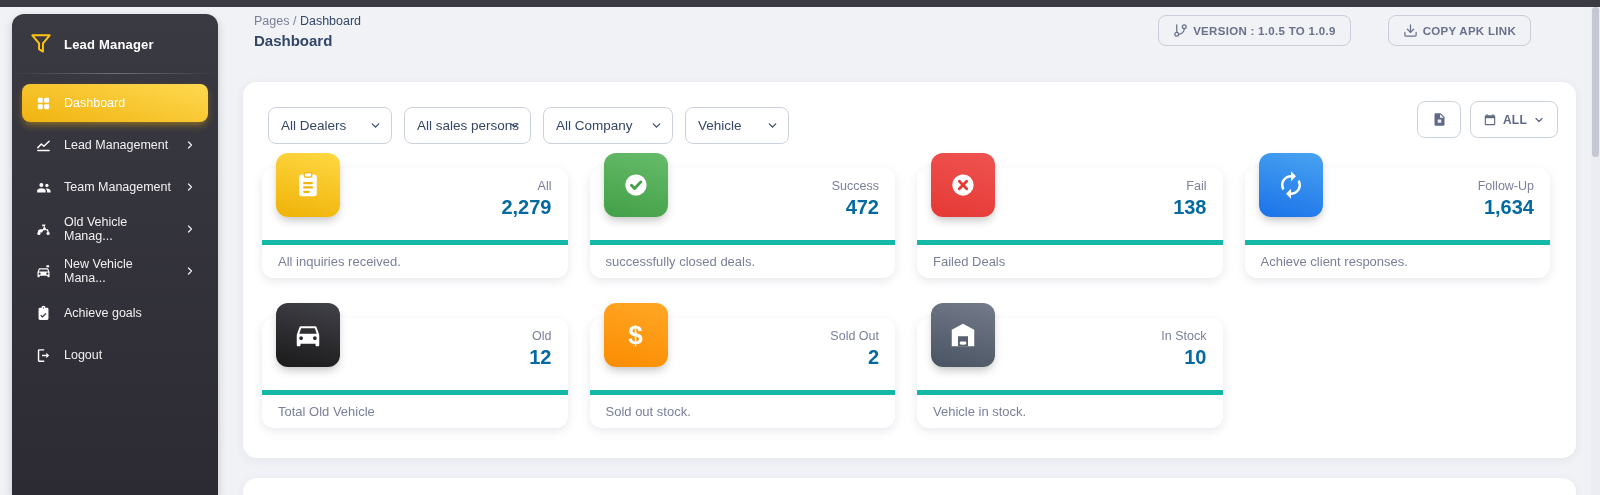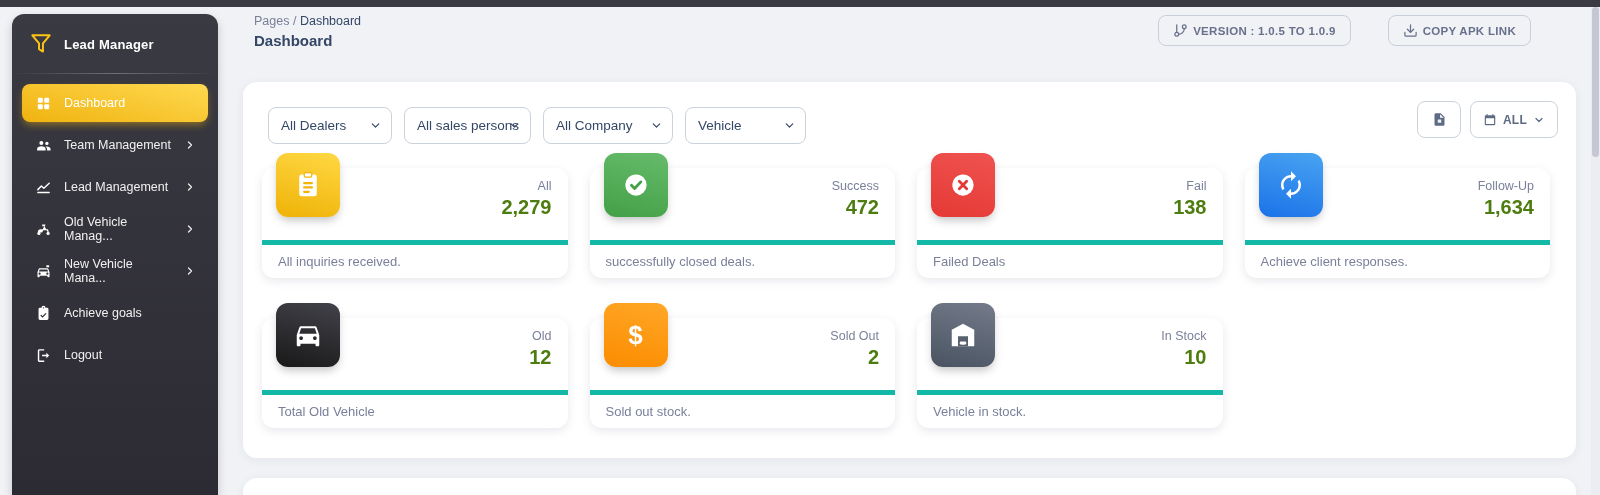--- a/index.html
+++ b/index.html
@@ -62,21 +62,21 @@
     background:#fff; border-radius:14px;
     box-shadow:0 2px 10px rgba(60,70,95,.07);
   }
   .filters { position:absolute; top:25px; left:25px; display:flex; gap:12px; }
   .select {
     position:relative; height:37px; border:1px solid #ccd2da; border-radius:8px;
     display:flex; align-items:center; padding:0 28px 0 12px;
     font-size:13.5px; color:#344767; background:#fff; cursor:pointer; white-space:nowrap;
   }
   .select .schev { position:absolute; right:9px; top:11px; }
-  .w1{width:124px;} .w2{width:127px;} .w3{width:130px;} .w4{width:121px;}
+  .w1{width:124px;} .w2{width:127px;} .w3{width:130px;} .w4{width:104px;}
 
   .export-buttons { position:absolute; top:19px; right:18px; display:flex; gap:9px; }
   .tool-btn {
     height:37px; border:1px solid #ccd2da; border-radius:8px; background:#fff;
     display:flex; align-items:center; justify-content:center; gap:6px;
     color:#5f6b84; font-size:12px; font-weight:700; letter-spacing:.3px; cursor:pointer;
   }
   .tool-btn.icon-only { width:44px; }
   .tool-btn.range { width:88px; padding:0 10px; }
 
@@ -93,21 +93,21 @@
   }
   .grad-yellow { background:linear-gradient(195deg,#ffd843,#efb207); }
   .grad-green  { background:linear-gradient(195deg,#66bb6a,#43a047); }
   .grad-red    { background:linear-gradient(195deg,#ef5350,#e53935); }
   .grad-blue   { background:linear-gradient(195deg,#49a3f1,#1a73e8); }
   .grad-dark   { background:linear-gradient(195deg,#42424a,#191919); }
   .grad-orange { background:linear-gradient(195deg,#ffa726,#fb8c00); }
   .grad-slate  { background:linear-gradient(195deg,#747b8a,#495361); }
   .val-block { position:absolute; top:11px; right:16px; text-align:right; }
   .stat-label { font-size:12.5px; color:#7b809a; }
-  .stat-value { font-size:20px; font-weight:700; color:#4d7c0f; margin-top:3px;margin-left:25px; }
+  .stat-value { font-size:20px; font-weight:700; color:#0369a1; margin-top:3px;margin-left:25px; }
   .card-footer {
     position:absolute; left:0; right:0; bottom:0; height:38px;
     border-top:5px solid #14b8a6; display:flex; align-items:center;
     padding:0 16px; font-size:13px; color:#7b809a;
   }
   .dollar-glyph { font-size:26px; font-weight:700; color:#fff; line-height:1; }
 
   #bottom-panel {
     position:absolute; left:0; top:478px; width:1333px; height:40px;
     background:#fff; border-radius:14px 14px 0 0;
@@ -142,43 +142,43 @@
             <rect x="13" y="4" width="7" height="7" rx="1.5"></rect>
           <rect x="4" y="13" width="7" height="7" rx="1.5"></rect>
             <rect x="13" y="13" width="7" height="7" rx="1.5"></rect>
         </svg>
       </span>
       <span>Dashboard</span>
     </div>
 
     <div class="nav-item">
       <span class="nicon">
+        <svg viewBox="0 0 24 24" width="17" height="17" fill="none" stroke="#fff" stroke-width="2" stroke-linecap="round" stroke-linejoin="round">
+          <path d="M4 19h16"></path>
+            <path d="M4 15l5-5 3.5 3L20 6"></path>
+        </svg>
+      </span>
+      <span>Lead Management</span>
+      <span class="chev">
+        <svg viewBox="0 0 24 24" width="12" height="12" fill="none" stroke="#fff" stroke-width="2.6" stroke-linecap="round" stroke-linejoin="round">
+            <polyline points="9 6 15 12 9 18"></polyline>
+          </svg>
+      </span>
+    </div>
+
+    <div class="nav-item">
+      <span class="nicon">
         <svg viewBox="0 0 24 24" width="17" height="17" fill="#fff">
           <circle cx="9" cy="8.5" r="2.8"></circle>
             <path d="M9 13c-3.3 0-6 1.6-6 3.6V19h12v-2.4c0-2-2.7-3.6-6-3.6z"></path>
           <circle cx="16.8" cy="9" r="2.3"></circle>
             <path d="M16.8 13.4c-.7 0-1.4.1-2 .3 1.3.9 2.2 2.1 2.2 3V19h5v-2.1c0-1.9-2.5-3.5-5.2-3.5z"></path>
         </svg>
       </span>
       <span>Team Management</span>
-      <span class="chev">
-        <svg viewBox="0 0 24 24" width="12" height="12" fill="none" stroke="#fff" stroke-width="2.6" stroke-linecap="round" stroke-linejoin="round">
-            <polyline points="9 6 15 12 9 18"></polyline>
-          </svg>
-      </span>
-    </div>
-
-    <div class="nav-item">
-      <span class="nicon">
-        <svg viewBox="0 0 24 24" width="17" height="17" fill="none" stroke="#fff" stroke-width="2" stroke-linecap="round" stroke-linejoin="round">
-          <path d="M4 19h16"></path>
-            <path d="M4 15l5-5 3.5 3L20 6"></path>
-        </svg>
-      </span>
-      <span>Lead Management</span>
       <span class="chev">
         <svg viewBox="0 0 24 24" width="12" height="12" fill="none" stroke="#fff" stroke-width="2.6" stroke-linecap="round" stroke-linejoin="round">
             <polyline points="9 6 15 12 9 18"></polyline>
           </svg>
       </span>
     </div>
 
     <div class="nav-item">
       <span class="nicon">
         <svg viewBox="0 0 24 24" width="17" height="17" fill="#fff">

